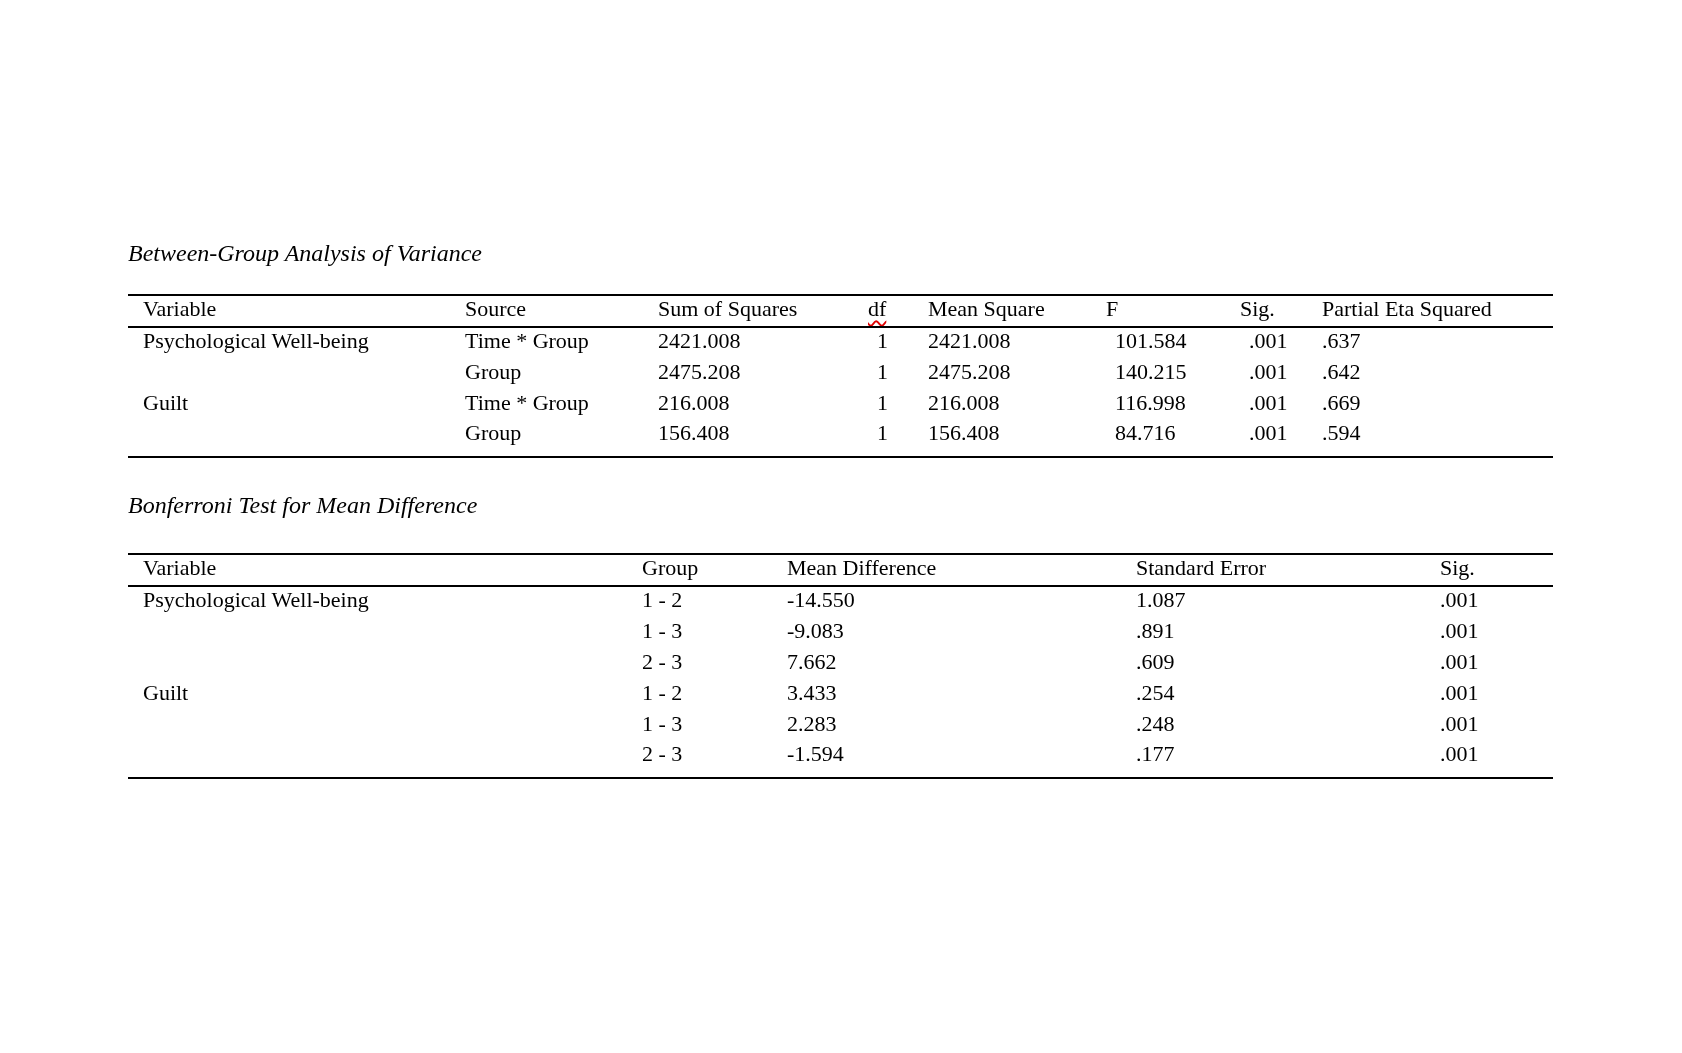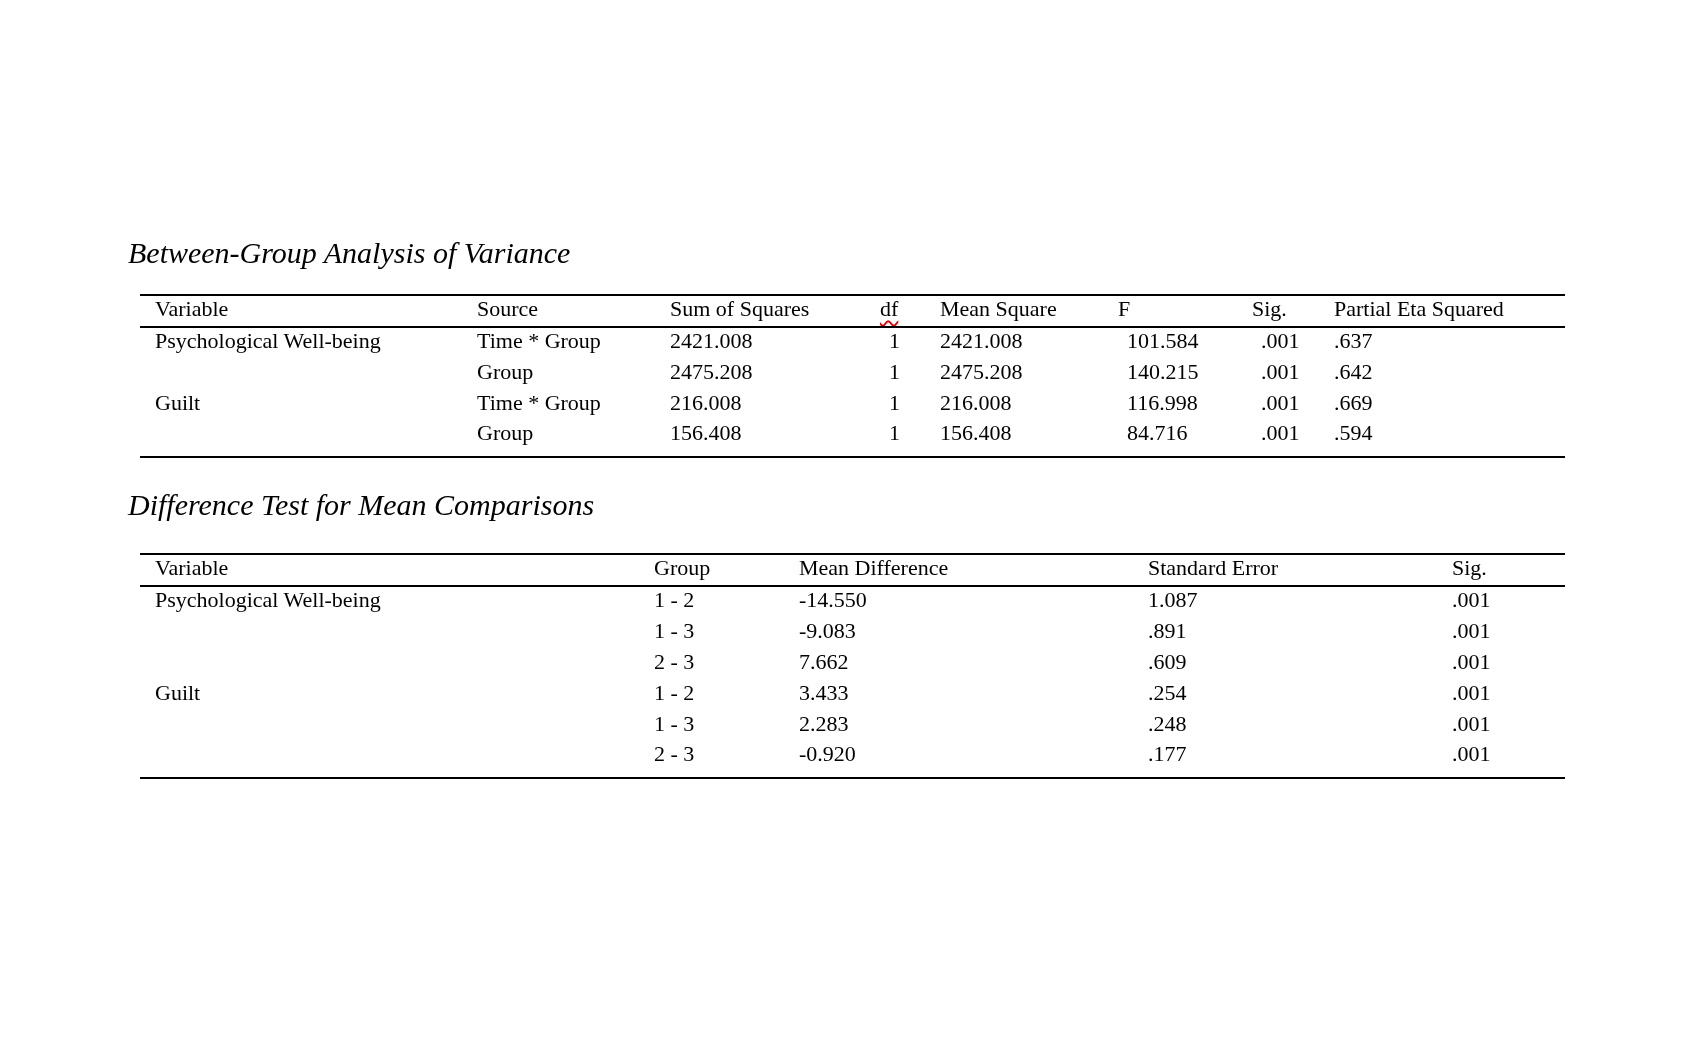--- a/index.html
+++ b/index.html
@@ -9,30 +9,30 @@
     height: 1053px;
     background: #ffffff;
     color: #000000;
     font-family: "Liberation Serif", "DejaVu Serif", serif;
     overflow: hidden;
   }
   .section-title {
     position: absolute;
     left: 128px;
     font-style: italic;
-    font-size: 30px;
+    font-size: 24px;
     line-height: 30px;
     white-space: nowrap;
   }
   #anova-title { top: 238px; }
   #bonferroni-title { top: 490px; }
 
   table.apa {
     position: absolute;
-    left: 140px;
+    left: 128px;
     width: 1425px;
     border-collapse: collapse;
     table-layout: fixed;
     border-top: 2px solid #000000;
     border-bottom: 2px solid #000000;
   }
   #anova-table { top: 294px; }
   #bonferroni-table { top: 553px; }
 
   table.apa th, table.apa td {
@@ -129,21 +129,21 @@
         <td>156.408</td>
         <td class="indent-sm">1</td>
         <td>156.408</td>
         <td class="indent-sm">84.716</td>
         <td class="indent-sm">.001</td>
         <td>.594</td>
       </tr>
     </tbody>
   </table>
 
-  <div id="bonferroni-title" class="section-title">Difference Test for Mean Comparisons</div>
+  <div id="bonferroni-title" class="section-title">Bonferroni Test for Mean Difference</div>
 
   <table id="bonferroni-table" class="apa">
     <colgroup>
       <col style="width:514px">
         <col style="width:145px">
         <col style="width:349px">
       <col style="width:304px">
         <col style="width:113px">
     </colgroup>
     <thead>
@@ -187,20 +187,20 @@
       <tr>
         <td class="pad-first"></td>
         <td>1 - 3</td>
         <td>2.283</td>
         <td>.248</td>
         <td>.001</td>
       </tr>
       <tr class="last-row">
         <td class="pad-first"></td>
         <td>2 - 3</td>
-        <td>-0.920</td>
+        <td>-1.594</td>
         <td>.177</td>
         <td>.001</td>
       </tr>
     </tbody>
   </table>
 
 </div>
 
 </body></html>

